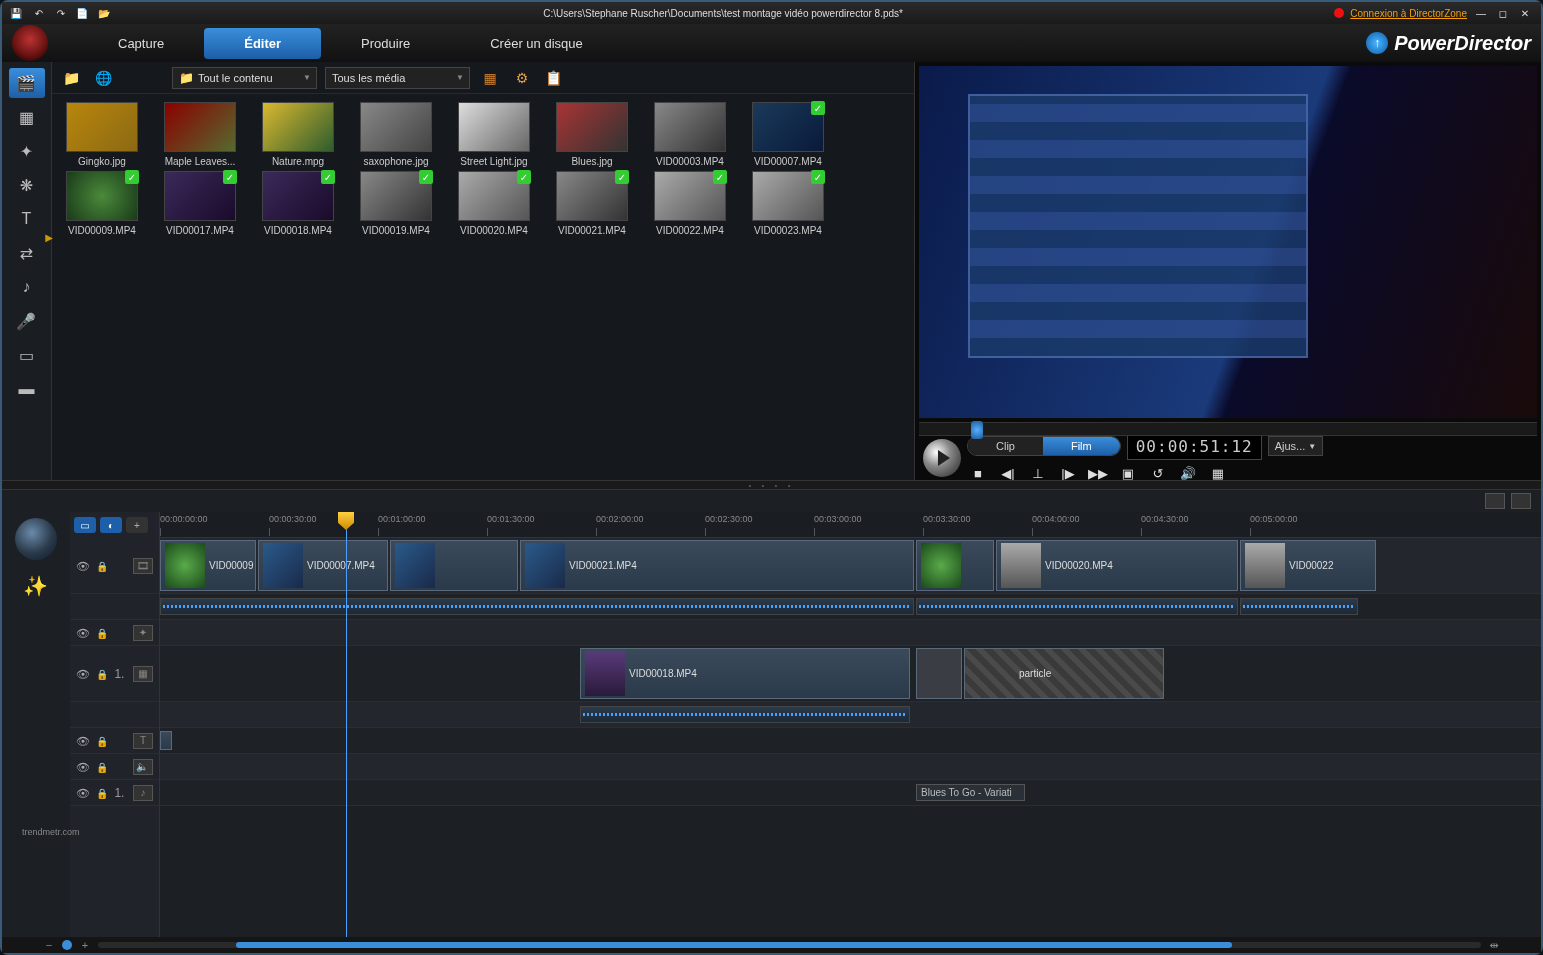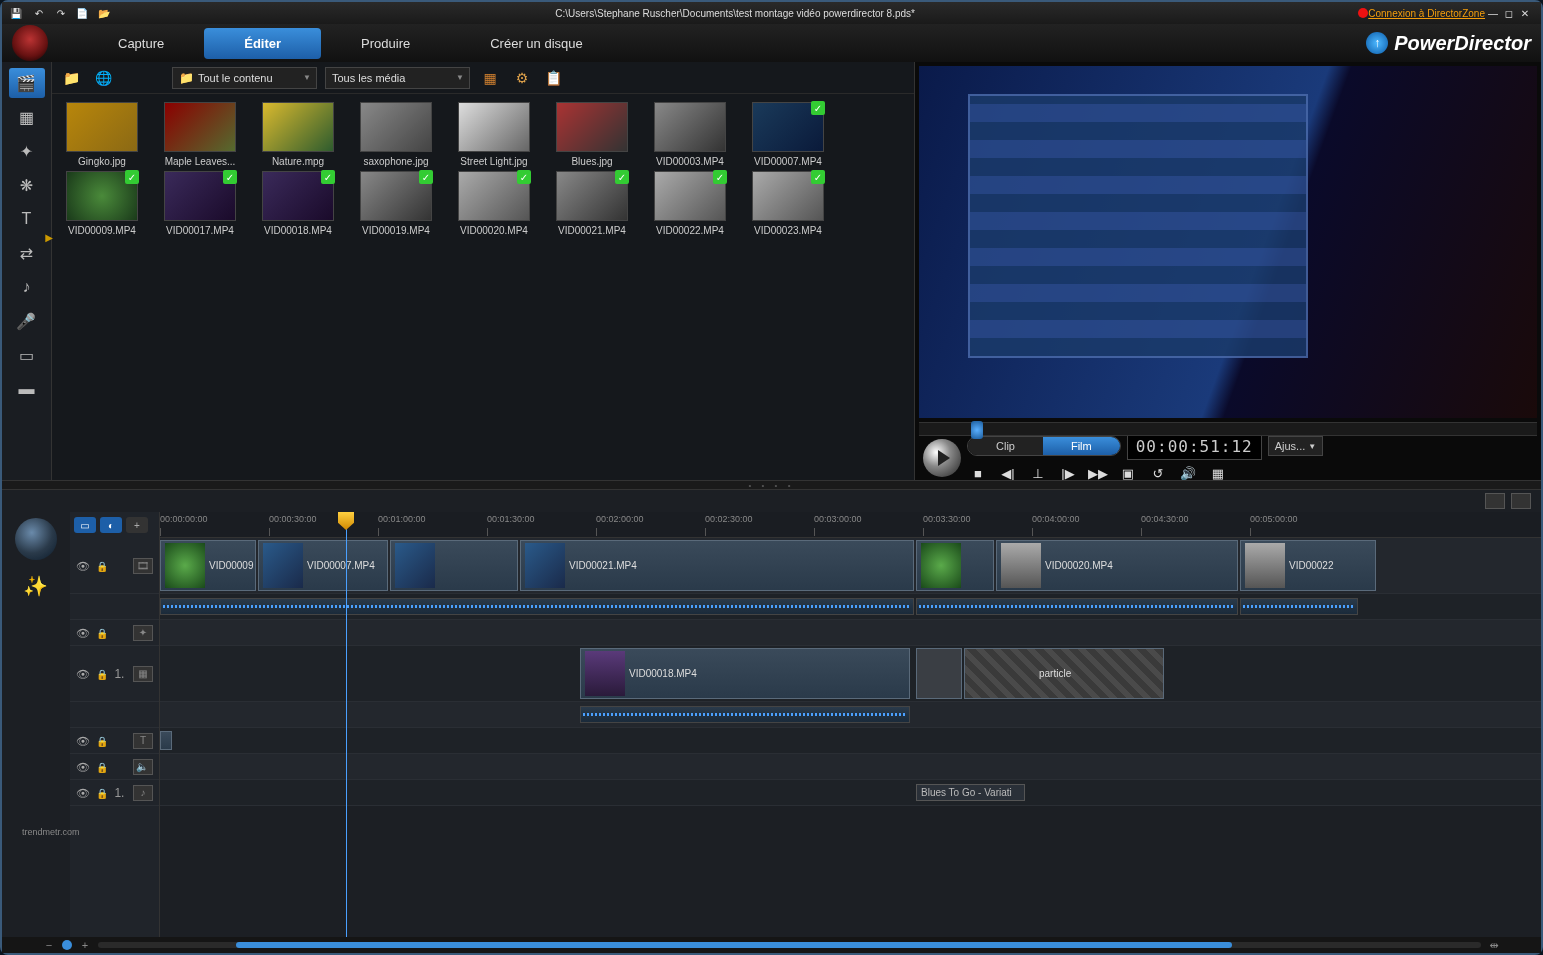--- a/index.html
+++ b/index.html
@@ -5,21 +5,21 @@
 * { margin: 0; padding: 0; box-sizing: border-box; font-family: Arial, sans-serif; }
 body { background: #0a1520; color: #ccc; font-size: 11px; overflow: hidden; width: 1543px; height: 955px; }
 
 .app { display: flex; flex-direction: column; height: 955px; border: 2px solid #3a5a7a; border-radius: 8px; background: #1a1a1a; }
 
 
 .titlebar { height: 22px; background: linear-gradient(#2a2a2a,#1a1a1a); display: flex; align-items: center; padding: 0 8px; font-size: 10px; }
 .titlebar-icons { display: flex; gap: 8px; }
 .titlebar-icons span { width: 14px; height: 14px; display: inline-flex; align-items: center; justify-content: center; color: #ddd; cursor: pointer; }
 .titlebar .path { flex: 1; text-align: center; color: #ddd; }
-.titlebar .right { display: flex; align-items: center; gap: 0; }
+.titlebar .right { display: flex; align-items: center; gap: 6px; }
 .dz-link { color: #f59e0b; text-decoration: underline; cursor: pointer; }
 .red-dot { width: 10px; height: 10px; background: #e11; border-radius: 50%; }
 .win-btn { width: 16px; height: 14px; color: #ddd; cursor: pointer; display:inline-flex; align-items:center; justify-content:center; }
 
 
 .tabbar { height: 38px; background: linear-gradient(#222,#111); display: flex; align-items: center; padding: 0 10px; }
 .logo { width: 36px; height: 36px; background: radial-gradient(circle at 50% 40%, #b33, #611 60%, #000); border-radius: 50%; margin-right: 30px; position: relative; }
 .tab { padding: 8px 40px; color: #ddd; font-size: 13px; cursor: pointer; }
 .tab.active { background: linear-gradient(#3a8edb,#1d5fa8); border-radius: 4px; color: #fff; font-weight: bold; }
 .brand { margin-left: auto; display:flex; align-items:center; gap:6px; color: #fff; font-weight: bold; font-size: 20px; font-style: italic; }
@@ -430,21 +430,21 @@
             <div class="wave" style="left: 1080px; width: 118px;"></div>
           </div>
         <div class="track h26"></div>
         <div class="track h56 alt" id="tr-pip">
             <div class="clip purple" style="left: 420px; width: 330px;">
               <div class="ct"></div>
               <span>VID00018.MP4</span>
             </div>
             <div class="clip" style="left: 756px; width: 46px; background: rgb(58, 62, 68);"></div>
             <div class="clip particle" style="left: 804px; width: 200px;">
-              <span style="margin-left: 70px;">particle</span>
+              <span style="margin-left: 50px;">particle</span>
             </div>
           </div>
         <div class="track h26" id="tr-pipa">
             <div class="wave" style="left: 420px; width: 330px;"></div>
           </div>
         <div class="track h26 alt">
           <div class="clip" style="left:0;width:12px;top:3px;bottom:3px;"></div>
         </div>
         <div class="track h26"></div>
         <div class="track h26 alt" id="tr-music">

